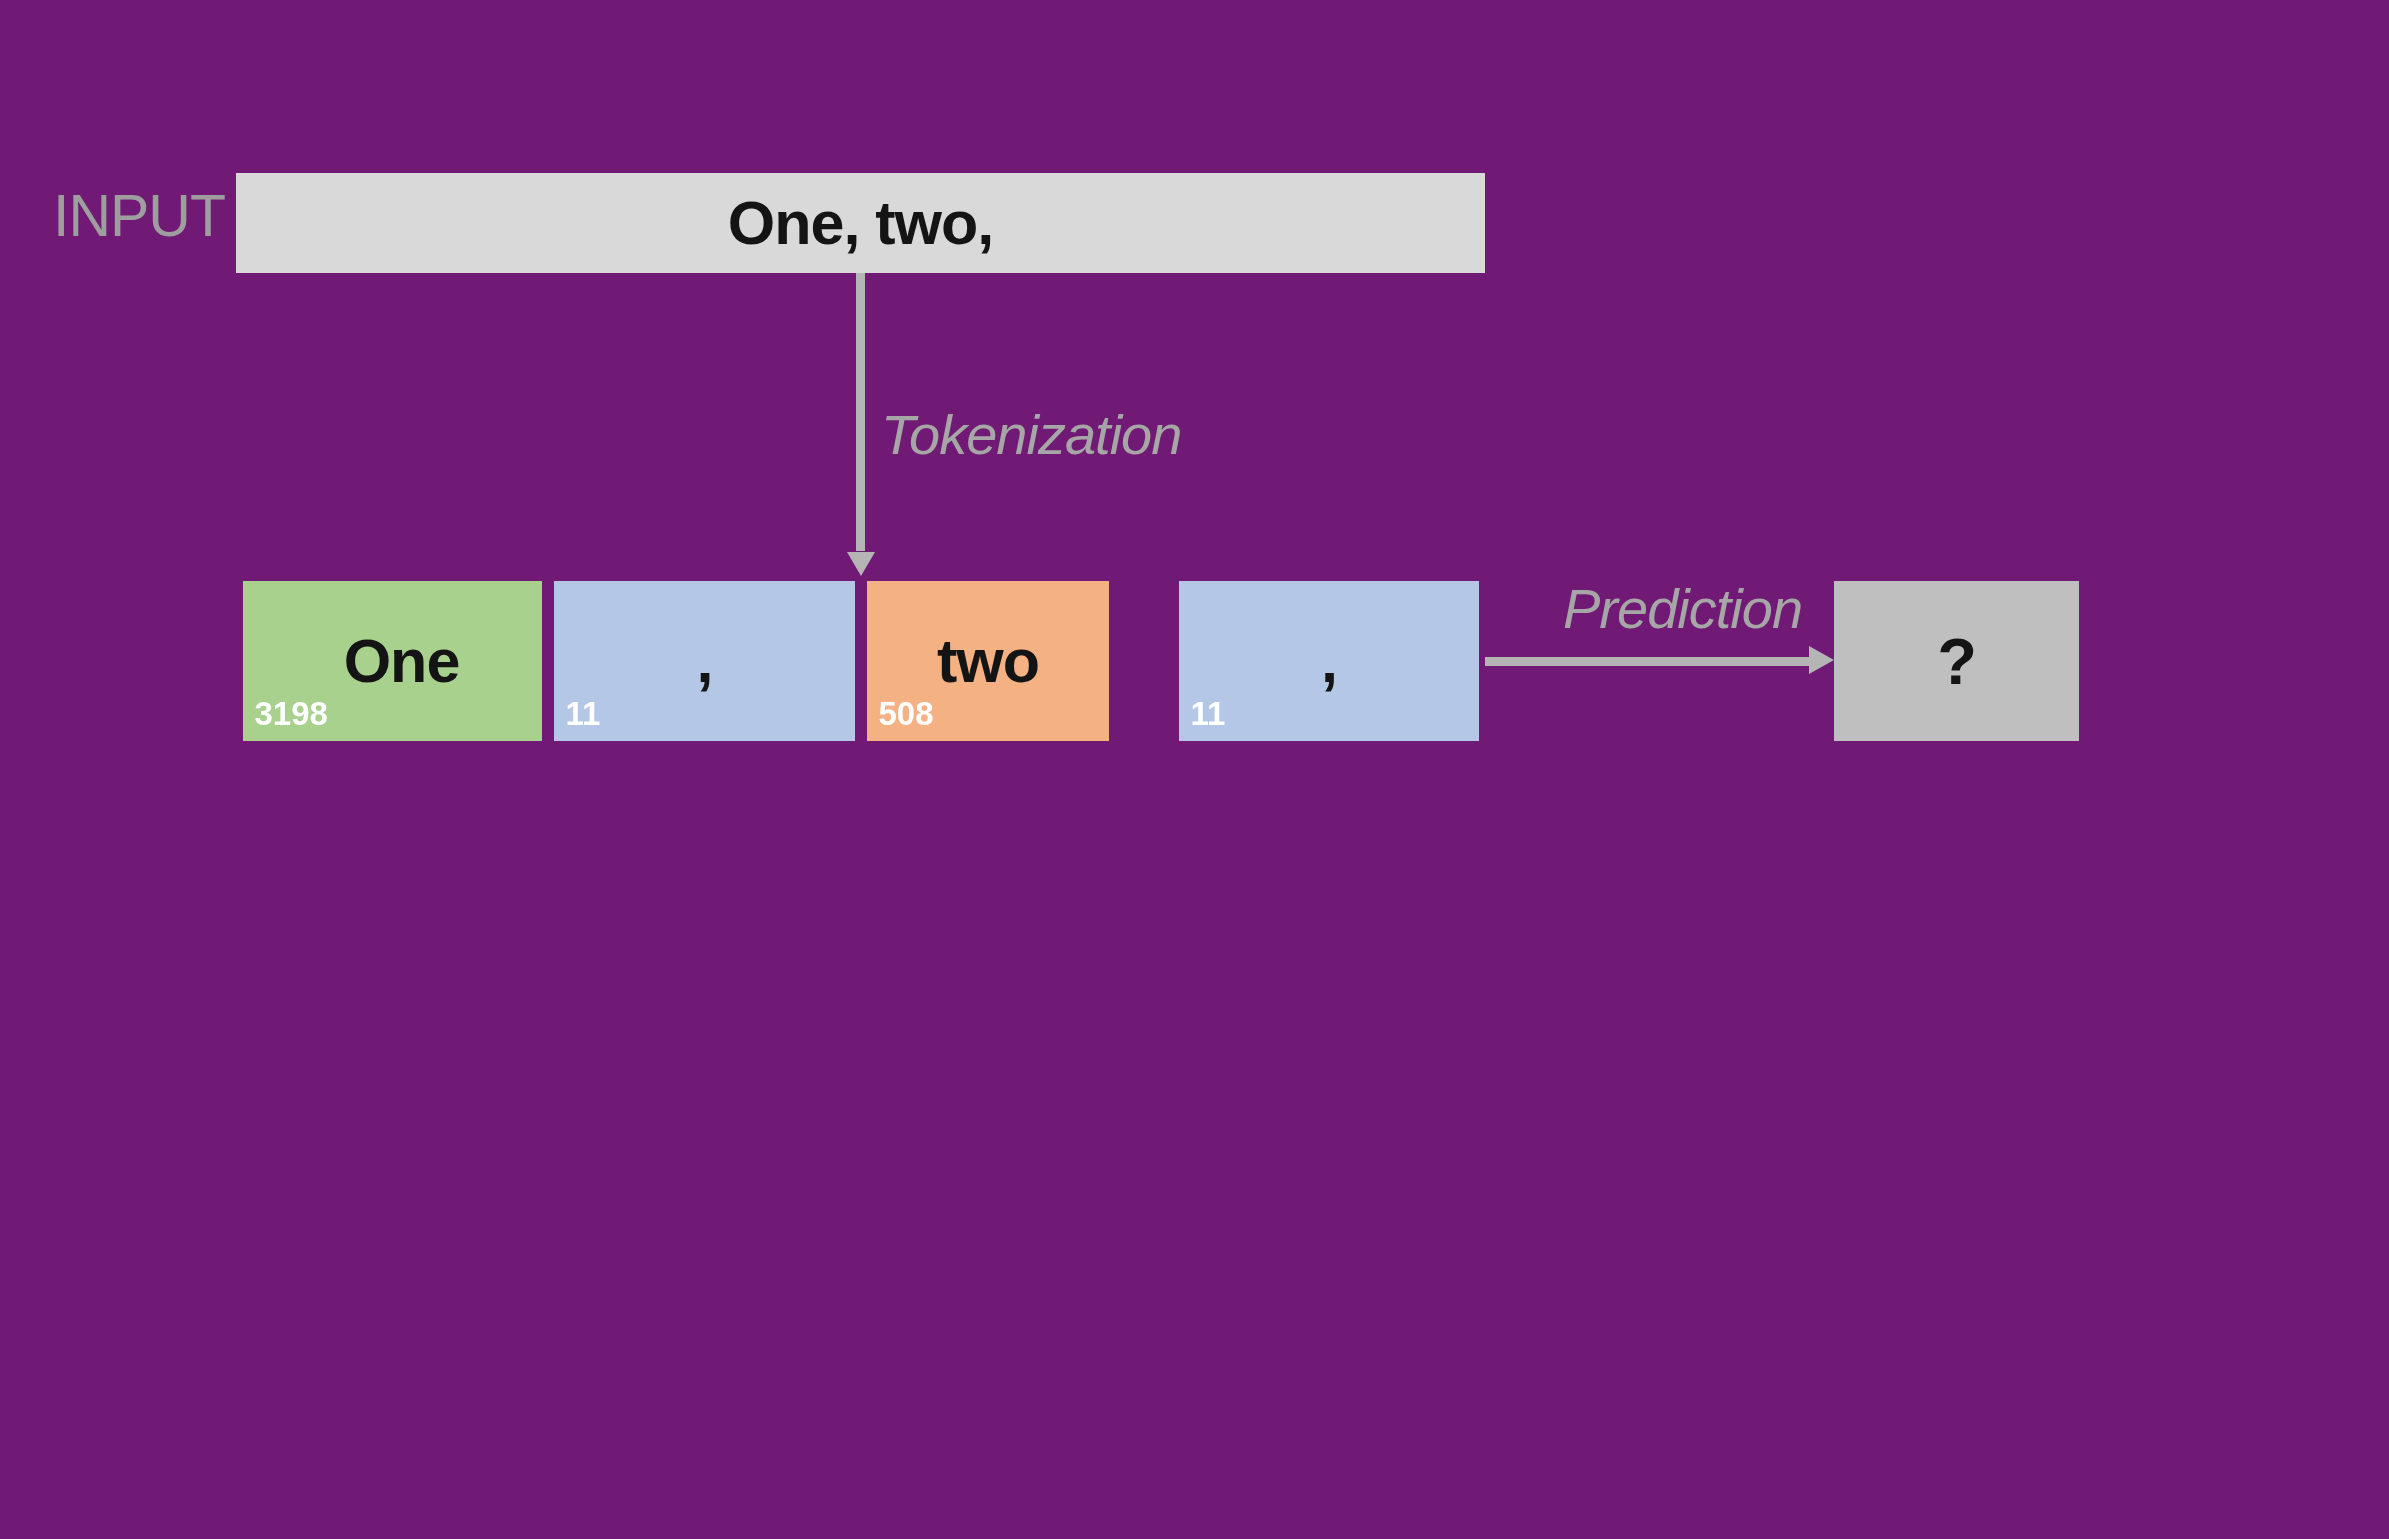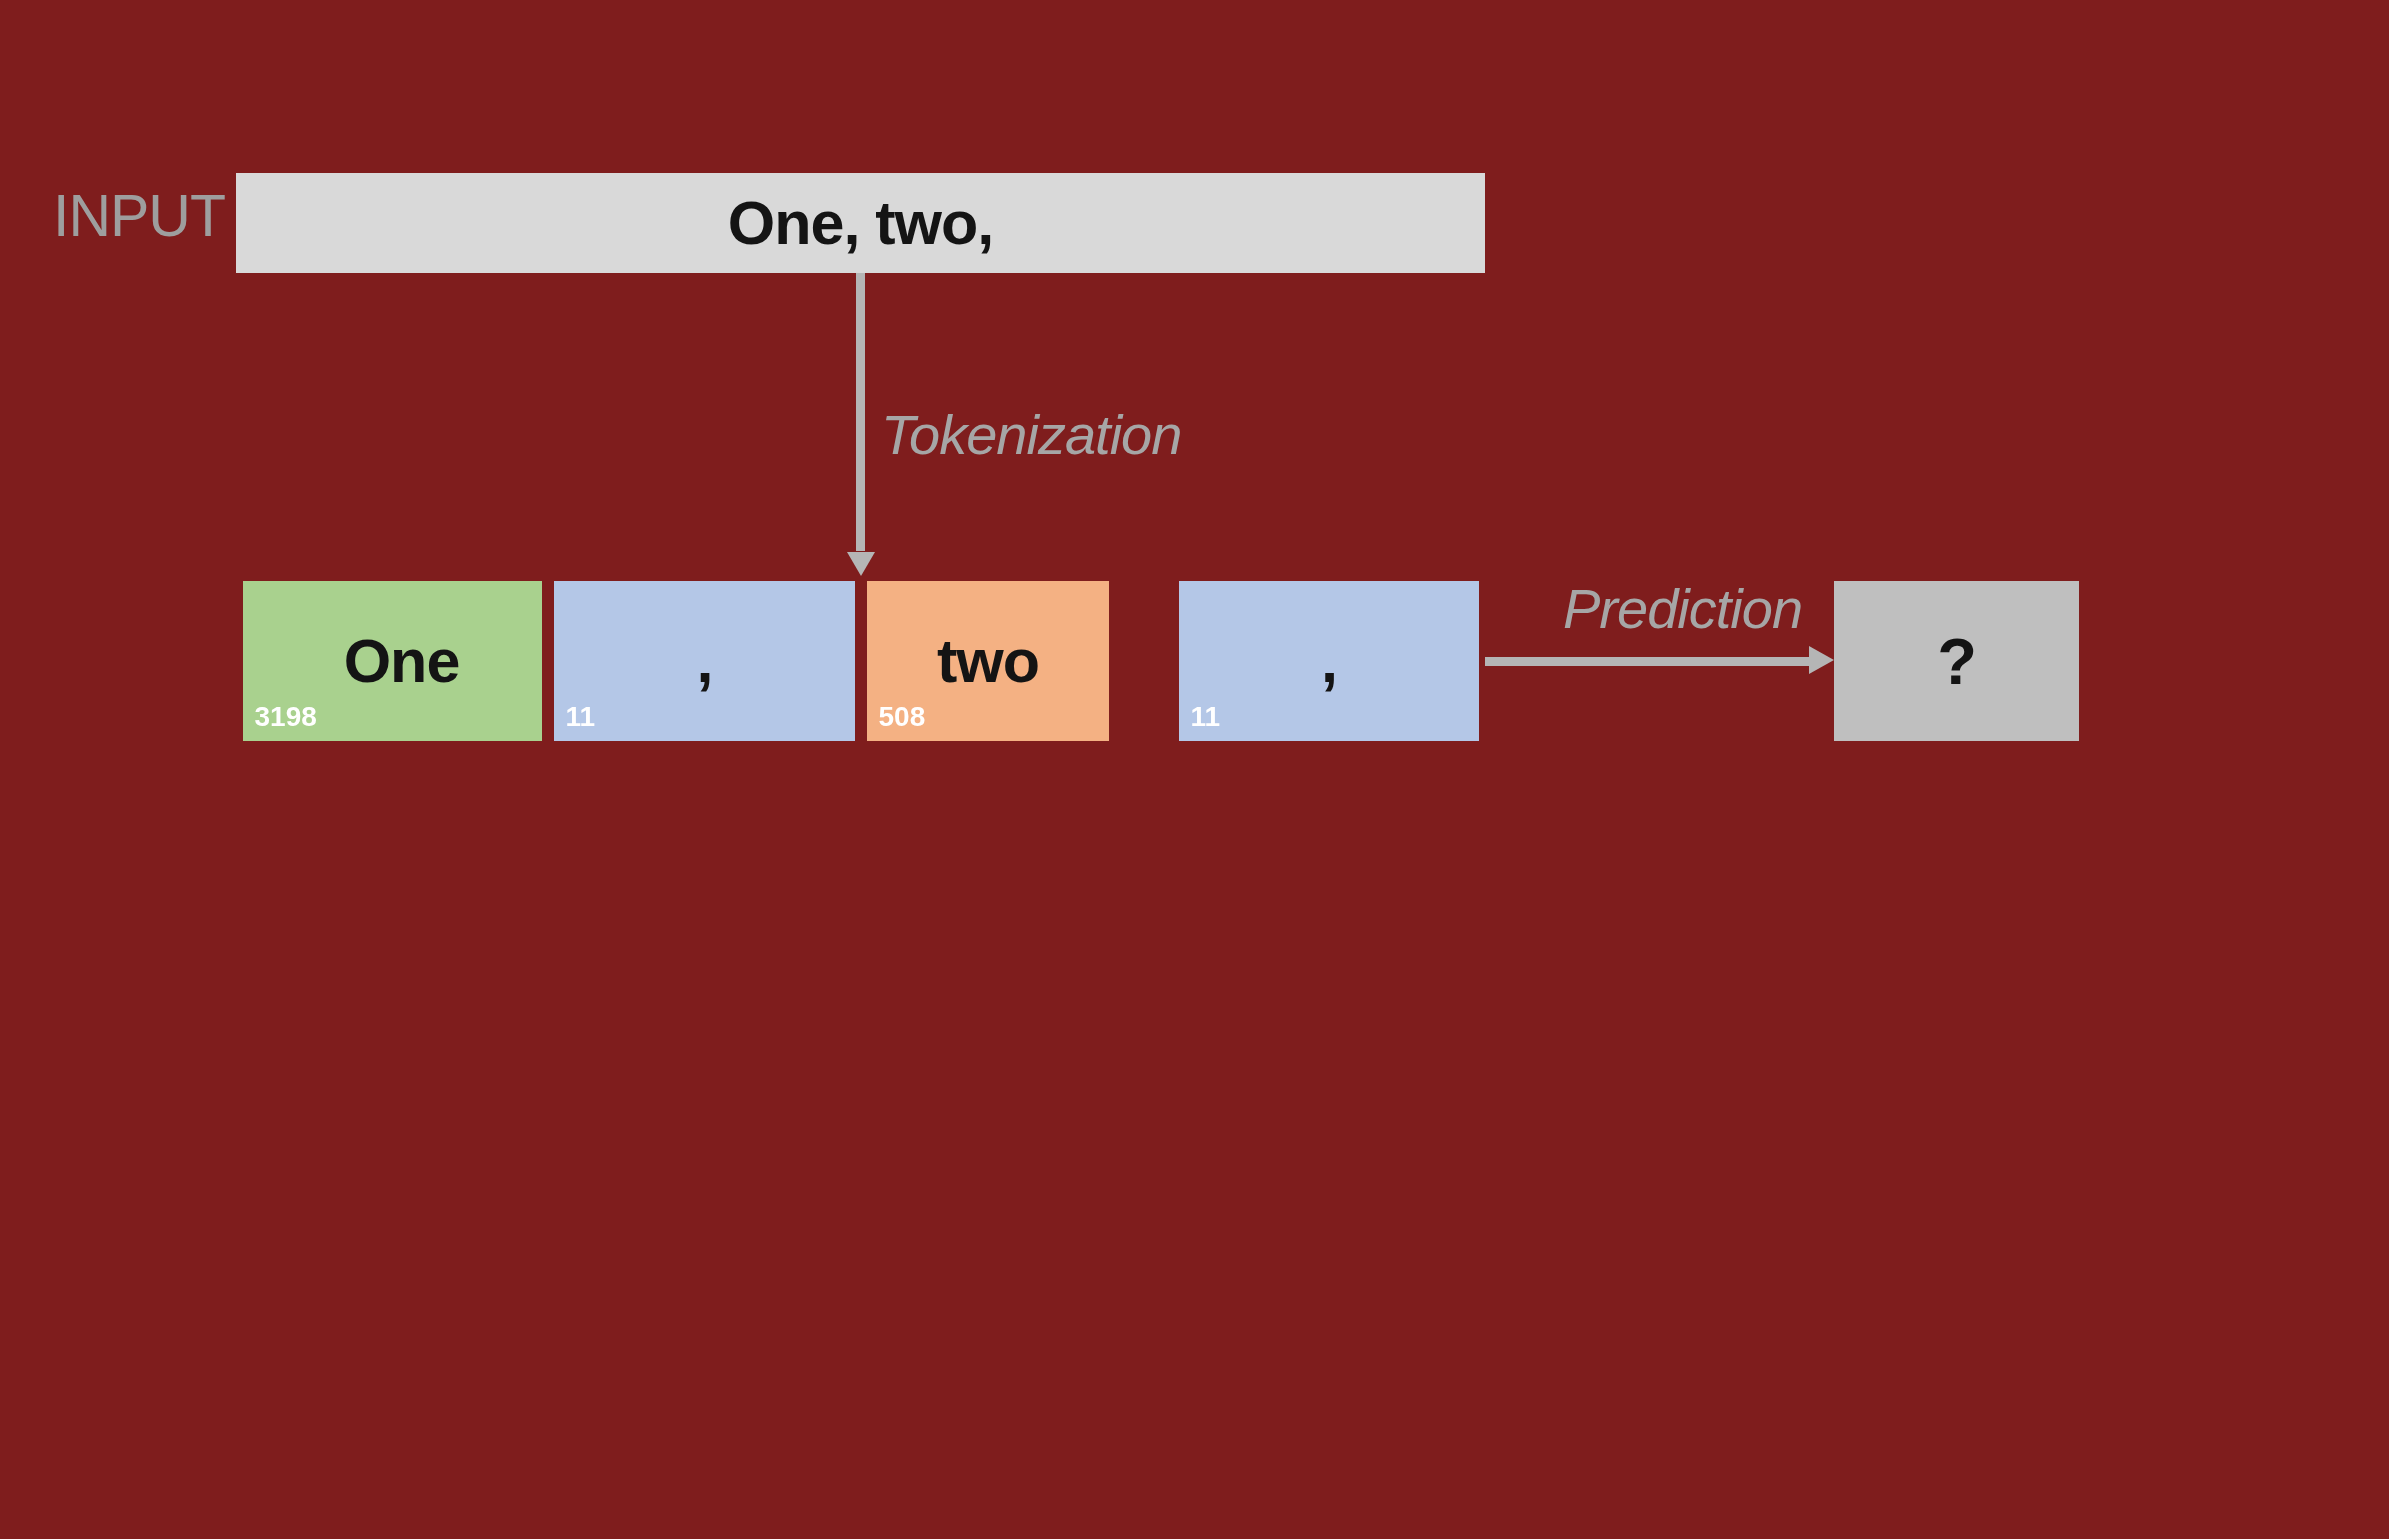--- a/index.html
+++ b/index.html
@@ -3,21 +3,21 @@
 <meta charset="utf-8">
 <style>
   * { margin: 0; padding: 0; box-sizing: border-box; }
   html, body { background: #ffffff; }
   body { font-family: "Liberation Sans", sans-serif; }
 
   .canvas {
     position: relative;
     width: 2390px;
     height: 1540px;
-    background: #7f1d1d;
+    background: #701a75;
     overflow: hidden;
   }
 
   
   .input-label {
     position: absolute;
     left: 53px;
     top: 187px;
     font-size: 59px;
     line-height: 59px;
@@ -104,21 +104,21 @@
 
   .token-text {
     font-size: 61px;
     font-weight: 700;
     letter-spacing: -1px;
   }
   .token-id {
     position: absolute;
     left: 11.5px;
     bottom: 7.6px;
-    font-size: 28px;
+    font-size: 33px;
     font-weight: 700;
   }
 
   
   .prediction-box {
     position: absolute;
     left: 1834px;
     top: 581px;
     width: 245px;
     height: 160px;

